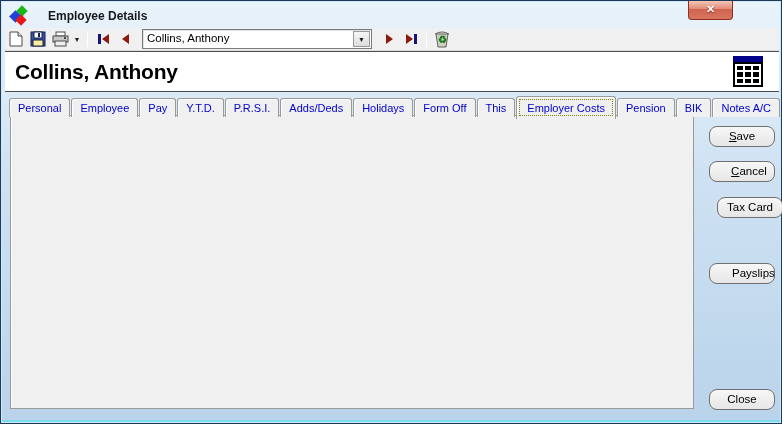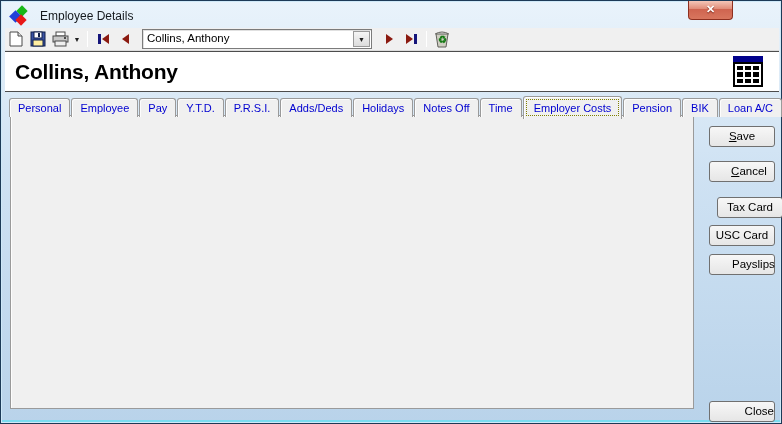--- a/index.html
+++ b/index.html
@@ -10,21 +10,21 @@
     border:1px solid #1c3a57;
     box-shadow: inset 0 0 0 1px #cfe9f8, inset 0 -3px 0 #7adcf0;
   }
   
   .titlebar { position:absolute; left:2px; top:2px; right:2px; height:25px; display:flex; align-items:center; }
   .app-icon { position:relative; width:18px; height:18px; margin-left:7px; }
   .app-icon i { position:absolute; display:block; transform:rotate(45deg); }
   .app-icon .d-blue  { width:9px; height:9px; left:1px; top:5px;  background:#1f41d8; }
   .app-icon .d-green { width:8px; height:8px; left:8px; top:0px;  background:#18b818; }
   .app-icon .d-red   { width:8px; height:8px; left:7px; top:9px;  background:#e81818; }
-  .title-text { margin-left:12px; font-size:12px; color:#15191d; }
+  .title-text { margin-left:20px; font-size:12px; color:#15191d;font-weight:bold; }
   .close-btn {
     position:absolute; right:48px; top:0px; width:45px; height:19px;
     background:linear-gradient(180deg,#f4c6b8,#e08a76 45%,#cf6450 46%,#d8765e);
     border:1px solid #8e2f1f; border-top:none; border-radius:0 0 4px 4px;
     color:#fff; font-size:11px; font-weight:bold; text-align:center; line-height:17px;
     text-shadow:0 1px 1px #7e2415; cursor:pointer;
   }
   
   .toolbar { position:absolute; left:4px; top:27px; width:774px; height:23px; background:#f0f0f0;
     border-bottom:1px solid #dcdcdc; display:flex; align-items:center; }
@@ -85,21 +85,21 @@
   .cell.amt { width:66px; background:#ffffff; border-right:1px solid #8a8a8a; border-bottom:1px solid #aaaaaa; text-align:right; color:#000; }
   .grid-header .cell { height:17px; line-height:16px; background:#f0f0f0; border-bottom:1px solid #7d7d7d; }
   .grid-header .amt { background:#f0f0f0; }
   .amt.hl { background:#c9f5c9; }
   
   .info-text { position:absolute; left:312px; top:170px; width:340px;
     font-size:11.5px; line-height:15px; color:#000; white-space:pre-line; }
   
   .side-btn {
     position:absolute; left:708px; width:66px; height:21px;
-    background:linear-gradient(180deg,#f7f7f7,#e6e6e6); border:1px solid #707070; border-radius:3px;
+    background:linear-gradient(180deg,#f7f7f7,#e6e6e6); border:1px solid #707070; border-radius:8px;
     font-size:11.5px; color:#000; text-align:center; line-height:19px; cursor:pointer;
     font-family:"Liberation Sans", sans-serif;
   }
   .side-btn .u { text-decoration:underline; }
   
   .tb-btn svg { display:block; }
   .recycle { position:absolute; font-size:10px; color:#157a15; left:5px; top:4px; font-weight:bold; }
   .trash-wrap { position:relative; width:18px; height:18px; }
 </style>
 </head>
@@ -195,26 +195,26 @@
   </div>
 
   <div class="tabs">
     <span class="tab">Personal</span>
     <span class="tab">Employee</span>
     <span class="tab">Pay</span>
     <span class="tab">Y.T.D.</span>
     <span class="tab">P.R.S.I.</span>
     <span class="tab">Adds/Deds</span>
     <span class="tab">Holidays</span>
-    <span class="tab">Notes Off</span>
-    <span class="tab">Time</span>
+    <span class="tab">Form Off</span>
+    <span class="tab">This</span>
     <span class="tab selected">Employer Costs</span>
     <span class="tab">Pension</span>
     <span class="tab">BIK</span>
-    <span class="tab">Loan A/C</span>
+    <span class="tab">Notes A/C</span>
   </div>
 
   <div class="tab-page"></div>
 
   <div class="groupbox outer-group">
     <span class="legend">Default Amounts For Custom Employer's Costs</span>
   </div>
 
   <div class="groupbox inner-group">
     <span class="legend">Employer's Costs</span>
@@ -259,17 +259,16 @@
 would be a pension scheme, training costs,
 uniforms etc.</div>
 
   <div class="side-btn" style="top:125px;">
     <span class="u">S</span><span>ave</span>
   </div>
   <div class="side-btn" style="top:160px;padding-left:14px;">
     <span class="u">C</span><span>ancel</span>
   </div>
   <div class="side-btn" style="top:196px;margin-left:8px;">Tax Card</div>
-  <div class="side-btn" style="top:224px;">USC Card</div>
-  <div class="side-btn" style="top:253px;padding-left:22px;">Payslips</div>
-  <div class="side-btn" style="top:400px;text-align:right;">Close</div>
+  <div class="side-btn" style="top:262px;padding-left:22px;">Payslips</div>
+  <div class="side-btn" style="top:388px;">Close</div>
 
 </div>
 
 </body></html>

